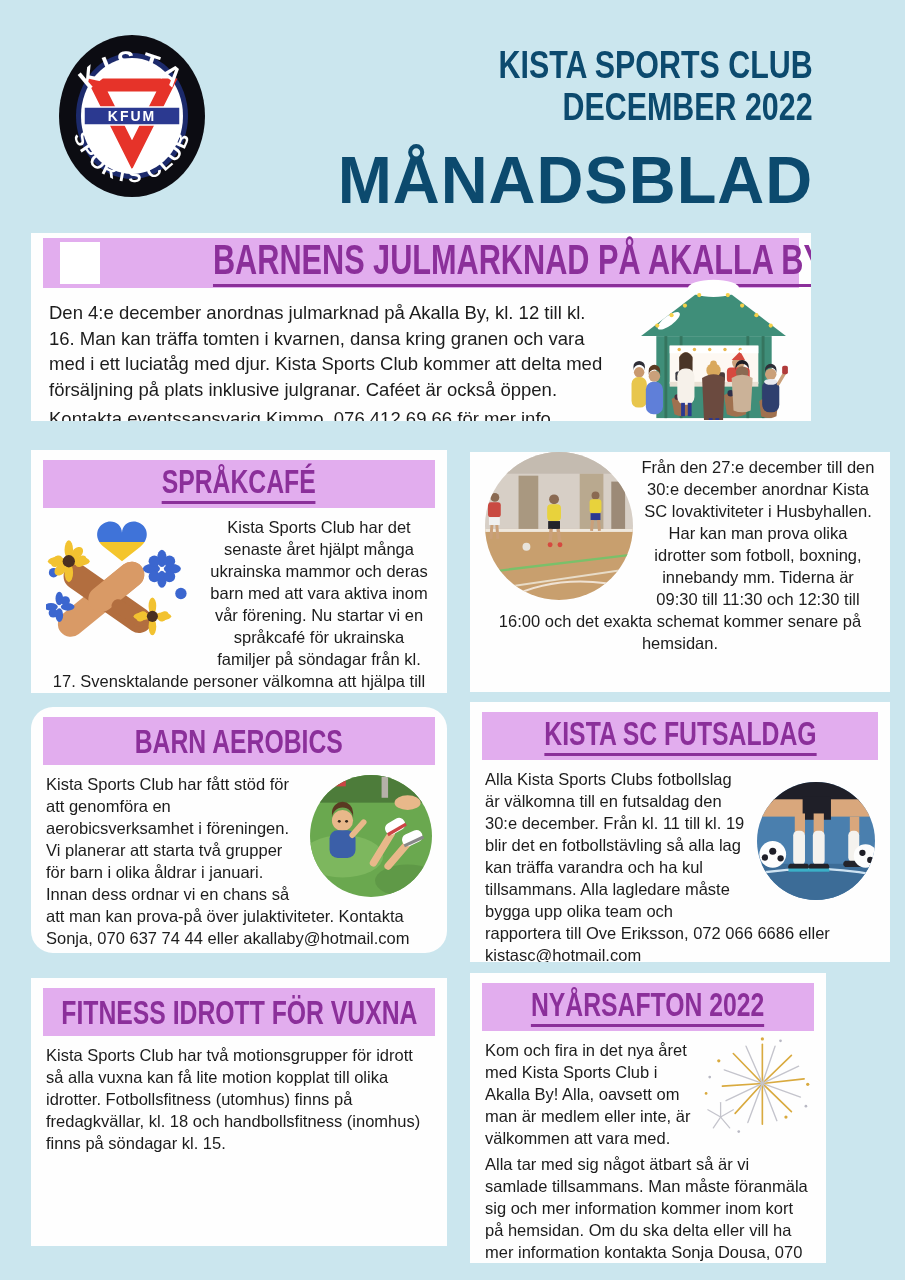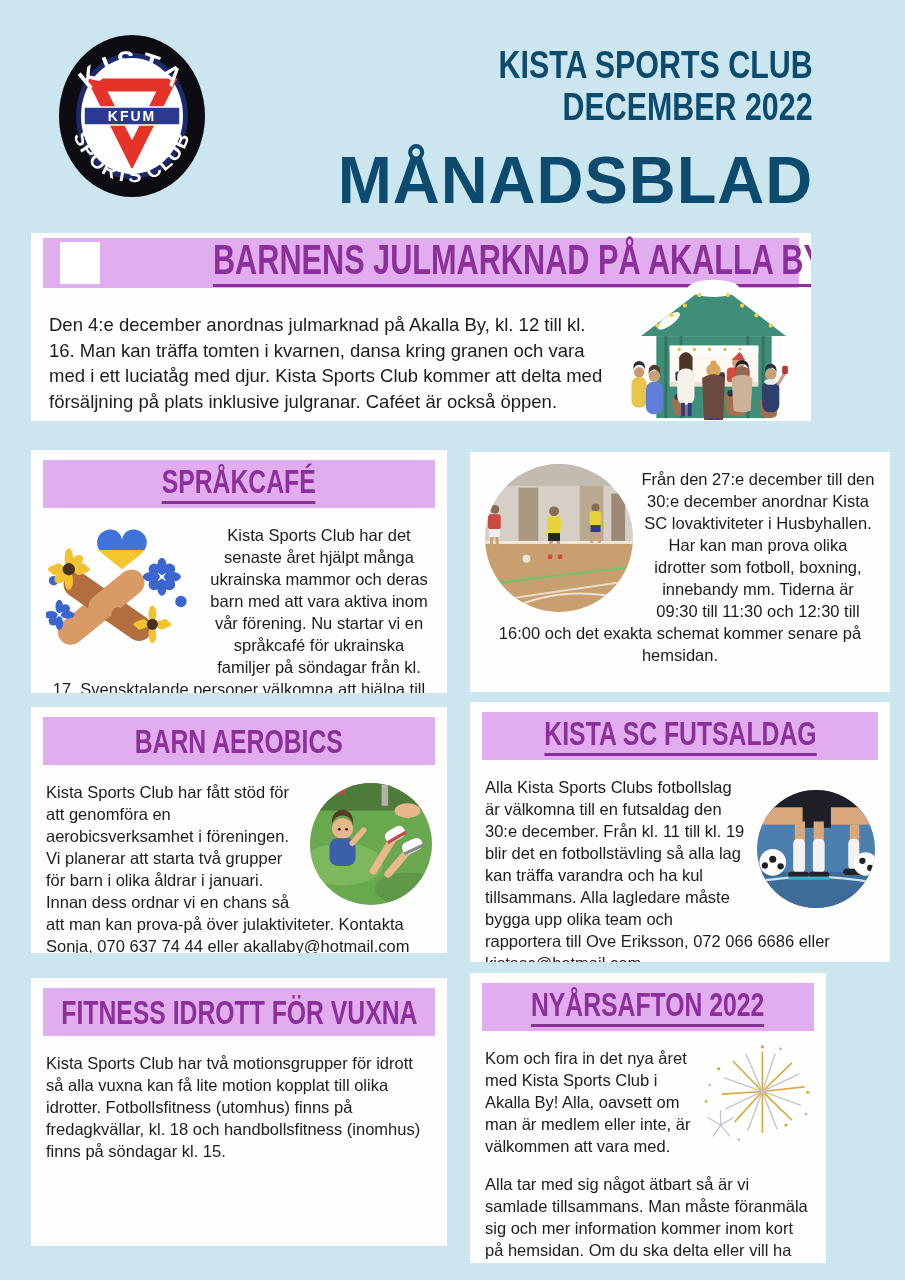--- a/index.html
+++ b/index.html
@@ -25,21 +25,21 @@
     color:#8b2f9a;font-weight:bold;font-size:33px;line-height:1;
     display:inline-block;transform:scaleX(.75);transform-origin:center;white-space:nowrap;
   }
   .banner .head.u{border-bottom:3px solid #8b2f9a;padding-bottom:3px;}
   
   #card-jul .banner{height:50px;margin:5px 12px 6px 12px;justify-content:flex-start;}
   #card-jul .white-square{width:40px;height:42px;background:#fff;margin-left:17px;flex:0 0 auto;}
   #card-jul .head-zone{flex:1;text-align:center;}
   #card-jul .head{font-size:42px;transform:scaleX(.73);}
   .body-text{font-size:16.5px;line-height:22px;padding:0 15px;}
-  .body-text p{margin:16px 0 0 0;}
+  .body-text p{margin:4px 0 0 0;}
   #card-jul .body-text{font-size:18.5px;line-height:25.5px;padding:2px 195px 0 18px;}
   .center-text{text-align:center;}
   
   .img-left{float:left;margin:-4px 8px 2px 0;}
   .img-right{float:right;margin:2px 0 4px 8px;}
   .circle{border-radius:50%;overflow:hidden;display:block;}
   .jul-illus{position:absolute;right:8px;top:44px;width:178px;height:140px;}
   .fireworks{float:right;width:118px;height:110px;margin:-6px -4px 0 4px;}
   svg{display:block;}
 </style>
@@ -291,21 +291,21 @@
             <line x1="12" y1="74" x2="13" y2="88" stroke="#caa07a" stroke-width="3"></line>
           </g>
           <circle cx="42" cy="96" r="4" fill="#e8e4dc"></circle>
         </svg>
       </span>
       <p>Från den 27:e december till den 30:e december anordnar Kista SC lovaktiviteter i Husbyhallen. Har kan man prova olika idrotter som fotboll, boxning, innebandy mm. Tiderna är 09:30 till 11:30 och 12:30 till 16:00 och det exakta schemat kommer senare på hemsidan.</p>
 
     </div>
   </div>
 
-  <div class="card" style="left:31px;top:707px;width:416px;height:246px;">
+  <div class="card" style="left:31px;top:707px;width:416px;height:246px;border-radius:22px;">
     <div class="banner">
       <span class="head">BARN AEROBICS</span>
     </div>
     <div class="body-text">
       <span class="img-right circle" style="width:122px;height:122px;">
         <svg viewBox="0 0 150 150" width="122" height="122">
           <rect width="150" height="150" fill="#6aa84f"></rect>
           <rect width="150" height="34" fill="#4d7c3a"></rect>
           <ellipse cx="40" cy="100" rx="50" ry="26" fill="#7db75e"></ellipse>
           <ellipse cx="120" cy="130" rx="40" ry="20" fill="#5f9947"></ellipse>

